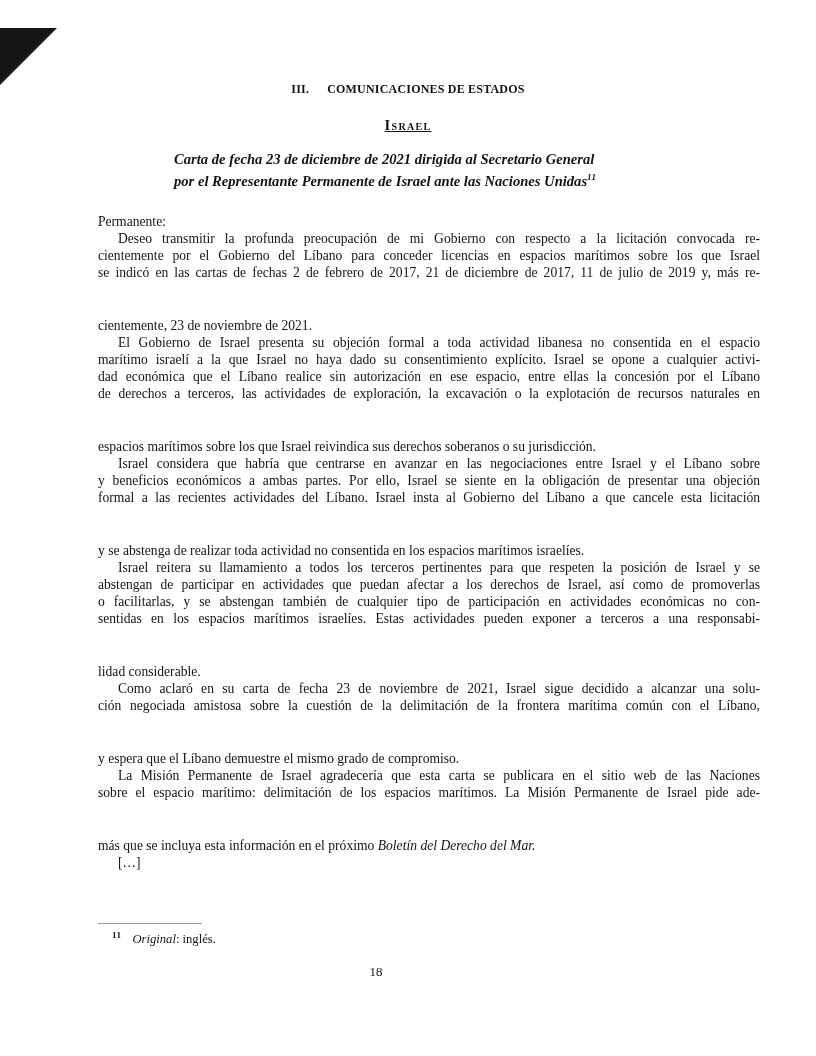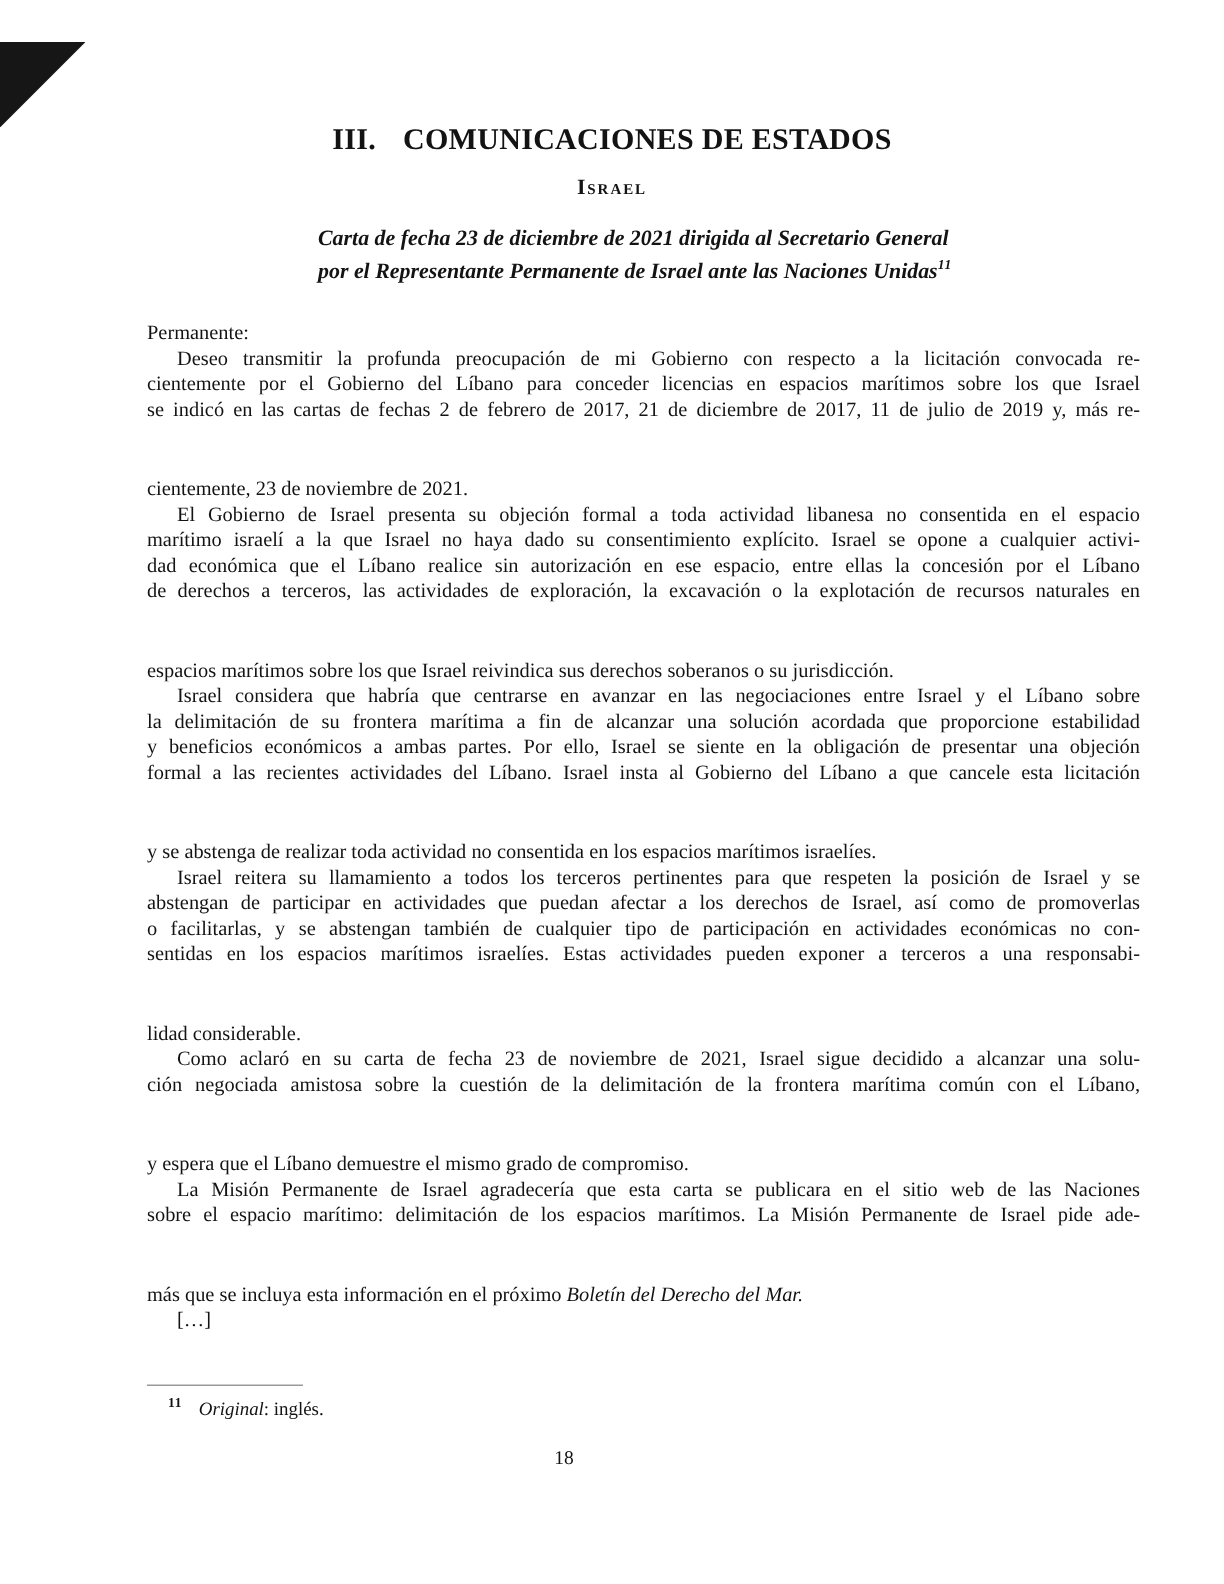--- a/index.html
+++ b/index.html
@@ -19,39 +19,39 @@
     position: absolute;
     left: 0; top: 28px;
     width: 57px; height: 57px;
     background: #161616;
     clip-path: polygon(0 0, 100% 0, 0 100%);
   }
   .section-title {
     position: absolute;
     left: 98px; top: 82px; width: 620px;
     display: flex; justify-content: center; gap: 18px;
-    font-size: 20px; font-weight: 700;
+    font-size: 12px; font-weight: 700;
     letter-spacing: 0.2px;
   }
   .state-heading {
     position: absolute;
     left: 98px; top: 117px; width: 620px;
     text-align: center;
     font-variant: small-caps;
     font-weight: 700;
     font-size: 14.5px;
     letter-spacing: 1.3px;
+    text-decoration: underline;
   }
   .letter-subtitle {
     position: absolute;
     left: 174px; top: 148px;
     font-weight: 700; font-style: italic;
     font-size: 14.6px; line-height: 22px;
     white-space: nowrap;
-    margin-left: 38px;
   }
   .letter-subtitle sup {
     font-size: 9px; line-height: 0;
     vertical-align: super;
     letter-spacing: 0.5px;
   }
   .letter-body {
     position: absolute;
     left: 98px; top: 213px; width: 662px;
     font-size: 13.6px; line-height: 17px;
@@ -120,21 +120,20 @@
         </div>
         <div class="para">
           <div class="line first">El Gobierno de Israel presenta su objeción formal a toda actividad libanesa no consentida en el espacio</div>
           <div class="line">marítimo israelí a la que Israel no haya dado su consentimiento explícito. Israel se opone a cualquier activi-</div>
           <div class="line">dad económica que el Líbano realice sin autorización en ese espacio, entre ellas la concesión por el Líbano</div>
           <div class="line">de derechos a terceros, las actividades de exploración, la excavación o la explotación de recursos naturales en</div>
           <div class="line last">espacios marítimos sobre los que Israel reivindica sus derechos soberanos o su jurisdicción.</div>
         </div>
         <div class="para">
           <div class="line first">Israel considera que habría que centrarse en avanzar en las negociaciones entre Israel y el Líbano sobre</div>
-          <div class="line">la delimitación de su frontera marítima a fin de alcanzar una solución acordada que proporcione estabilidad</div>
           <div class="line">y beneficios económicos a ambas partes. Por ello, Israel se siente en la obligación de presentar una objeción</div>
           <div class="line">formal a las recientes actividades del Líbano. Israel insta al Gobierno del Líbano a que cancele esta licitación</div>
           <div class="line last">y se abstenga de realizar toda actividad no consentida en los espacios marítimos israelíes.</div>
         </div>
         <div class="para">
           <div class="line first">Israel reitera su llamamiento a todos los terceros pertinentes para que respeten la posición de Israel y se</div>
           <div class="line">abstengan de participar en actividades que puedan afectar a los derechos de Israel, así como de promoverlas</div>
           <div class="line">o facilitarlas, y se abstengan también de cualquier tipo de participación en actividades económicas no con-</div>
           <div class="line">sentidas en los espacios marítimos israelíes. Estas actividades pueden exponer a terceros a una responsabi-</div>
           <div class="line last">lidad considerable.</div>

